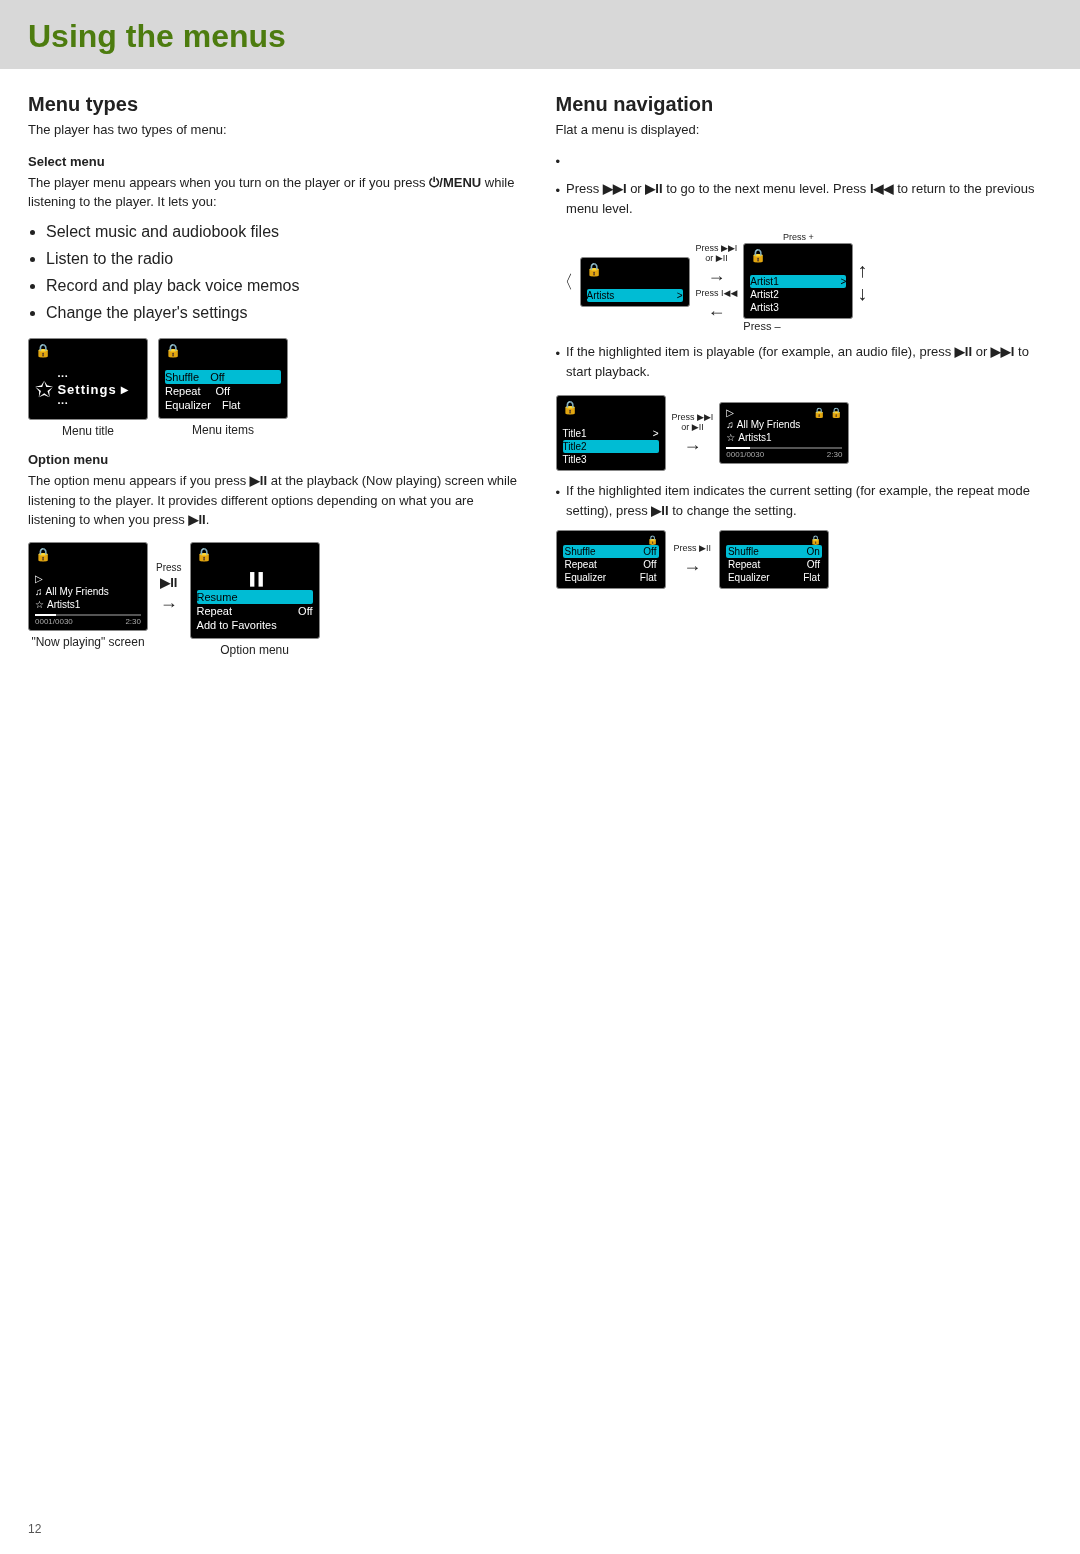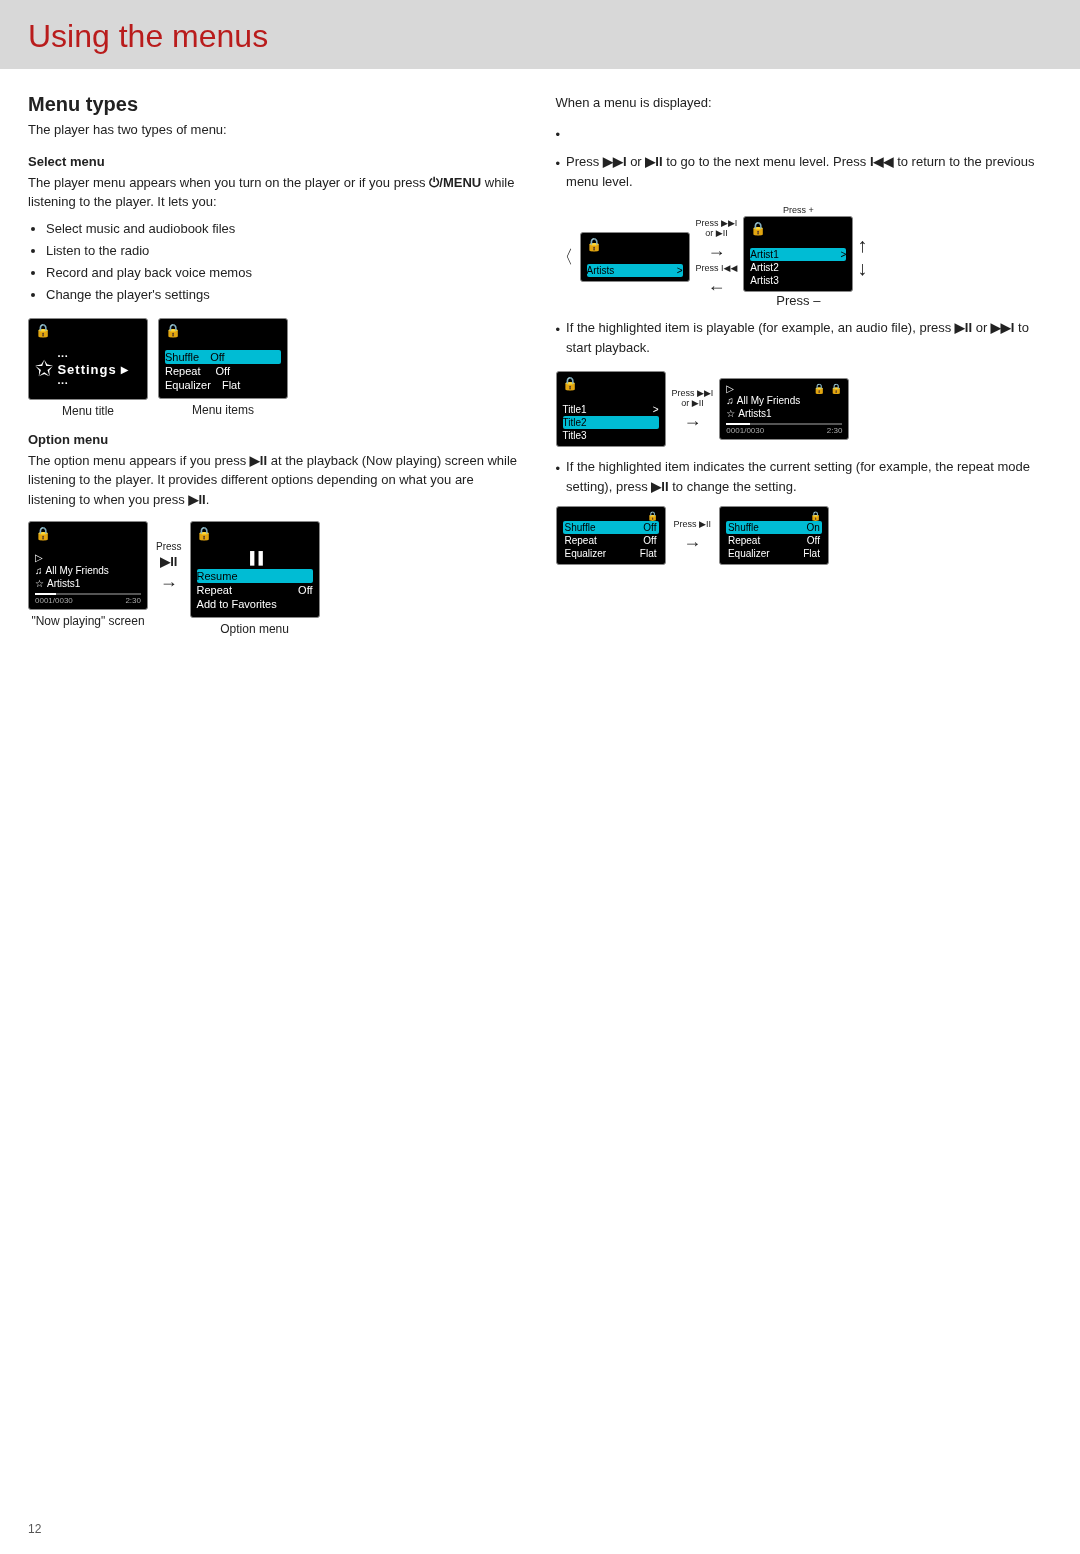--- a/index.html
+++ b/index.html
@@ -12,22 +12,22 @@
       min-height: 1554px;
       padding: 0;
     }
     .page-header {
       background: #d8d8d8;
       padding: 18px 28px 14px 28px;
       margin-bottom: 24px;
     }
     .page-header h1 {
       font-size: 32px;
-      font-weight: normal;
-      color: #b91c1c;
+      font-weight: bold;
+      color: #4d7c0f;
     }
     .page-content {
       display: flex;
       flex-direction: row;
       padding: 0 28px;
       gap: 31px;
     }
     .left-col {
       flex: 1;
       min-width: 0;
@@ -50,21 +50,21 @@
     p {
       font-size: 13px;
       margin-bottom: 6px;
       line-height: 1.5;
     }
     ul {
       margin: 6px 0 6px 18px;
       line-height: 1.7;
     }
     ul li {
-      font-size: 13px;
+      font-size: 16px;
     }
     .section-desc {
       font-size: 13px;
       margin-bottom: 10px;
     }
     .menu-diagrams {
       display: flex;
       gap: 10px;
       margin: 12px 0 4px 0;
       align-items: flex-start;
@@ -342,21 +342,22 @@
           </div>
           <div class="option-row">Add to Favorites</div>
         </div>
         <div class="menu-label">Option menu</div>
       </div>
     </div>
 
   </div>
 
   <div class="right-col">
-    <p class="section-desc">When a menu is displayed:</p>
+    <h2>Menu navigation</h2>
+    <p class="section-desc">Flat a menu is displayed:</p>
 
     <div class="bullet-section">
       <div class="bullet-item">
         <span class="bullet-dot">•</span>
       </div>
       <div class="bullet-item">
         <span class="bullet-dot">•</span>
         <span>Press <strong>▶▶I</strong> or <strong>▶II</strong> to go to the next menu level. Press <strong>I◀◀</strong> to return to the previous menu level.</span>
       </div>
     </div>
@@ -399,21 +400,21 @@
                 <span>&gt;</span>
               </div>
               <div class="nav-row">
                 <span>Artist2</span>
               </div>
               <div class="nav-row">
                 <span>Artist3</span>
               </div>
             </div>
           </div>
-          <div style="font-size:13px;text-align:center;margin-top:1px;">Press –</div>
+          <div style="font-size:11px;text-align:left;margin-top:1px;">Press –</div>
         </div>
 
         <div style="display:flex;flex-direction:column;align-items:center;font-size:20px;color:#222;">
           <span>↑</span>
           <span>↓</span>
         </div>
       </div>
     </div>
 
     <div class="bullet-section">

